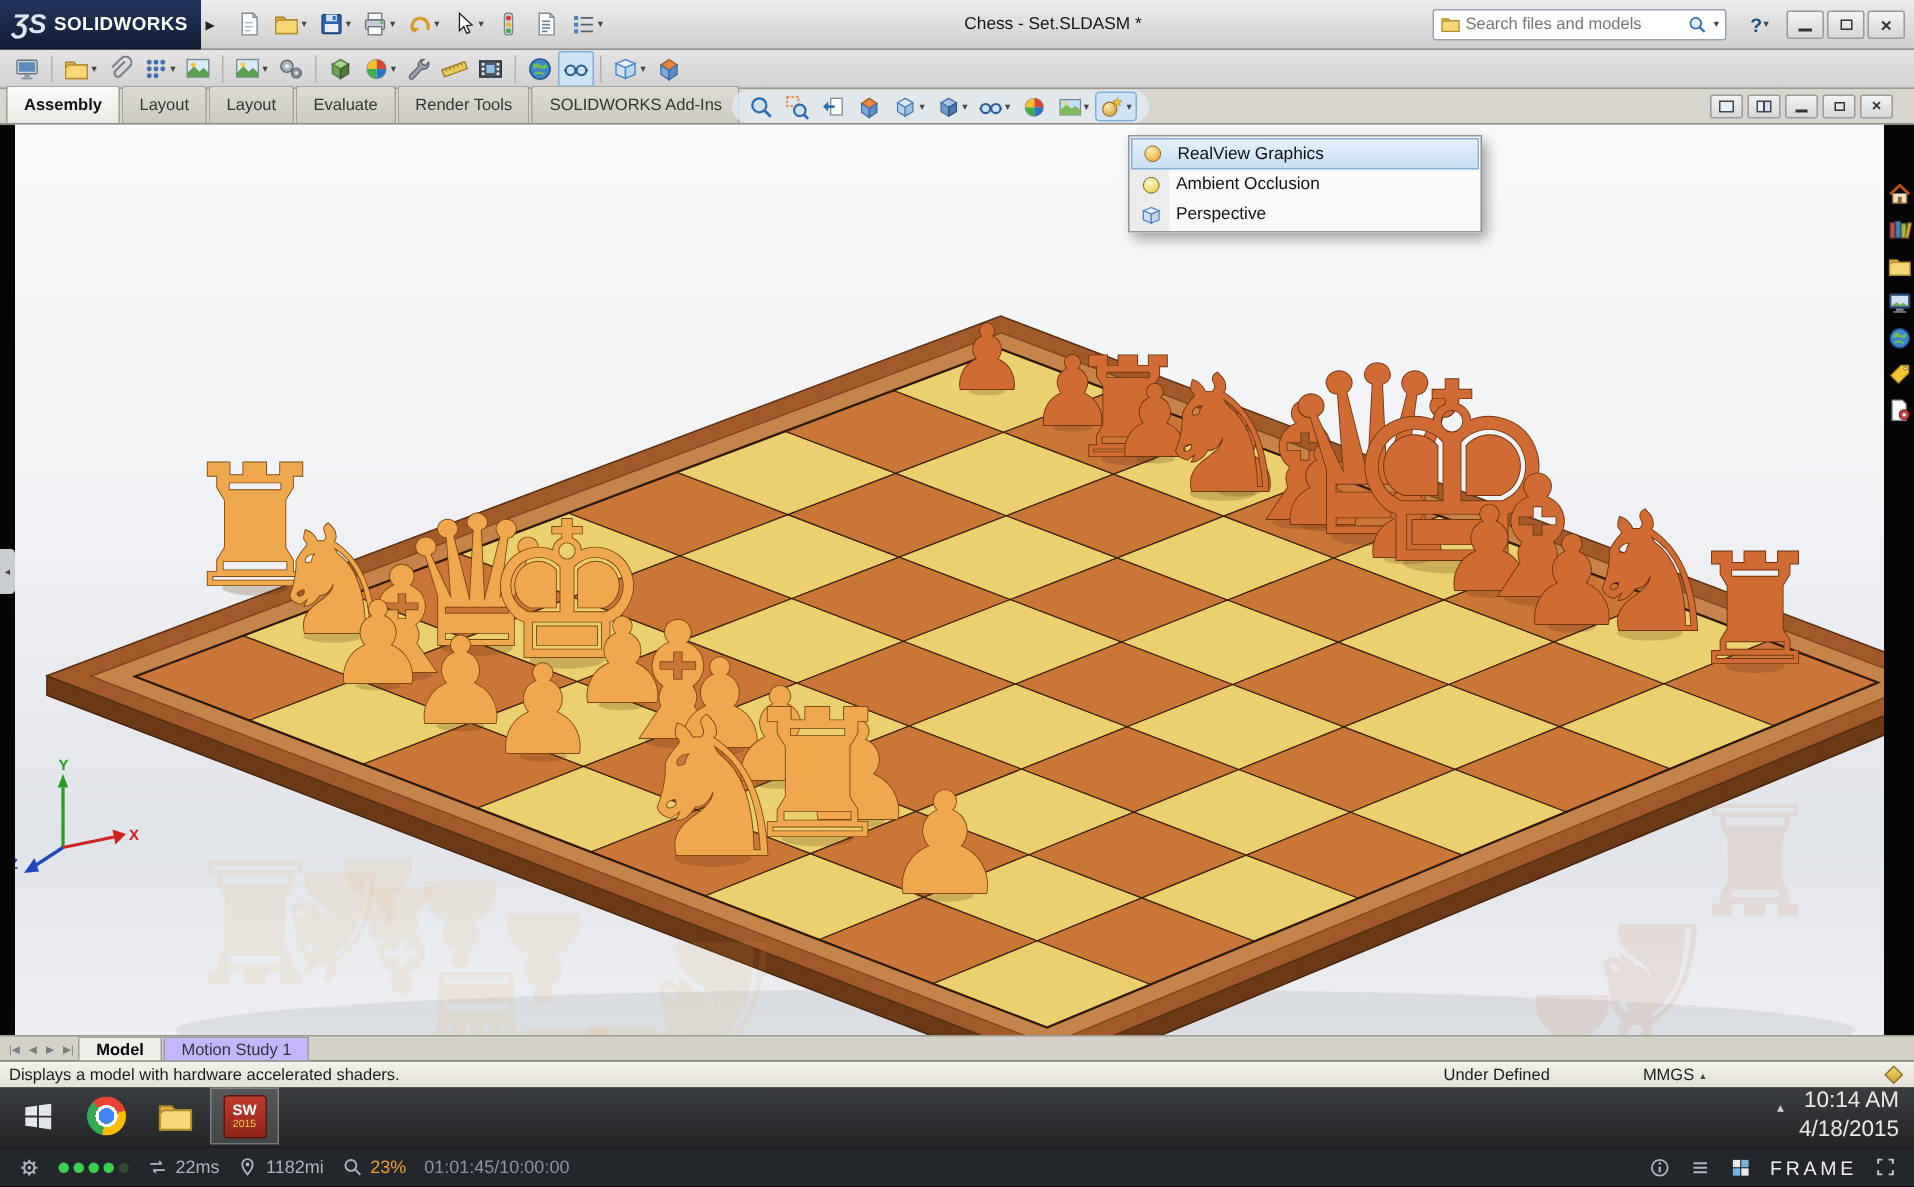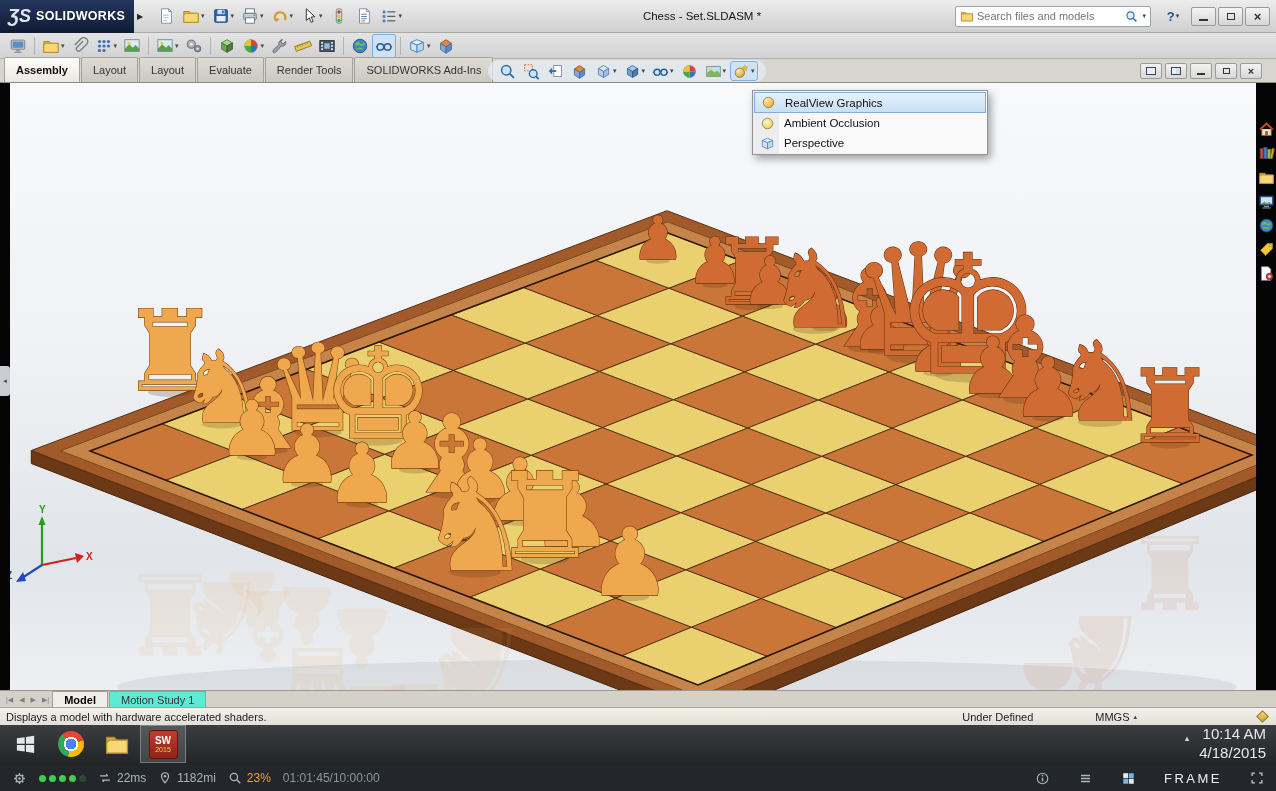--- a/index.html
+++ b/index.html
@@ -58,21 +58,21 @@
   .taskpane{position:absolute;right:0;top:36px;width:20px;display:flex;flex-direction:column;gap:4px;align-items:center;z-index:3;}
   .tpbtn{width:18px;height:20px;display:flex;align-items:center;justify-content:center;}
   .vmenu{position:absolute;left:752px;top:7px;width:236px;background:linear-gradient(90deg,#ececec 0 26px,#f9f9f9 26px);border:1px solid #939393;box-shadow:3px 4px 8px rgba(0,0,0,.35);font-size:11.5px;z-index:6;padding:1px;}
   .vmi{height:20px;display:flex;align-items:center;gap:6px;padding:0 4px 0 2px;color:#111;}
   .vmi .ic{width:22px;display:flex;justify-content:center;flex:0 0 auto;}
   .vmi.sel{background:linear-gradient(#e6f1fc,#c7e0f6);border:1px solid #84aed6;height:21px;}
 
   
   .viewtabs{height:17px;background:#d4d1c9;display:flex;align-items:flex-end;padding-left:3px;border-top:1px solid #9b988f;}
   .vnav{font-size:7px;color:#7e7e7e;padding:0 3px 3px;}
-  .vtab{height:16px;padding:0 11px;font-size:11px;display:flex;align-items:center;border:1px solid #a09d94;border-bottom:none;background:#5eead4;color:#333;margin-right:1px;}
+  .vtab{height:16px;padding:0 11px;font-size:11px;display:flex;align-items:center;border:1px solid #a09d94;border-bottom:none;background:#c4b5fd;color:#333;margin-right:1px;}
   .vtab.active{background:#f0eee8;font-weight:bold;color:#000;}
 
   
   .statusbar{height:18px;background:linear-gradient(#f3f1eb,#e2dfd7);display:flex;align-items:center;font-size:11px;color:#1c1c1c;padding:0 6px;border-top:1px solid #a5a29a;}
   .sb-msg{flex:1;}
   .sb-state{margin-right:62px;}
   .sb-units{display:flex;align-items:center;gap:3px;margin-right:118px;}
   .sb-tip{width:15px;height:13px;display:flex;align-items:center;justify-content:center;}
   .tip-dia{width:9px;height:9px;background:linear-gradient(135deg,#f3d96a,#cfa22e);border:1px solid #8a6c1a;transform:rotate(45deg);}
 
@@ -88,21 +88,21 @@
   .tray-caret{color:#cfd3d6;font-size:9px;margin-top:-12px;}
   .clock{color:#e7e9ea;font-size:15px;text-align:right;line-height:1.25;}
 
   
   .framebar{height:26px;background:#23272c;display:flex;align-items:center;gap:12px;padding:0 12px;color:#aeb4b9;font-size:12px;}
   .fdots{display:flex;gap:3px;align-items:center;}
   .fdot{width:7px;height:7px;border-radius:50%;}
   .fitem{display:flex;align-items:center;gap:5px;}
   .orange{color:#f0a030;}
   .ftimer{color:#8e969c;}
-  .fright{margin-left:auto;display:flex;gap:28px;}
+  .fright{margin-left:auto;display:flex;gap:12px;}
   .fbrand{color:#eceeef;letter-spacing:2.5px;font-size:13px;}
   svg{display:block;}
 </style>
 </head>
 <body>
 
 <div class="app">
 
   <div class="titlebar">
     <div class="logo">

